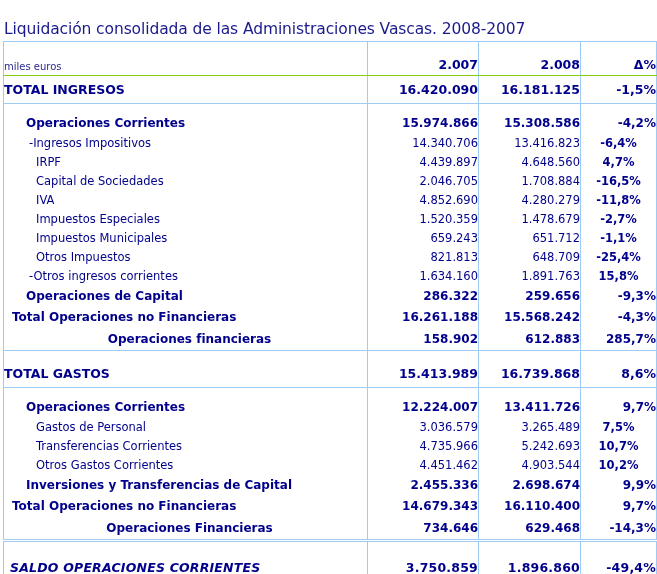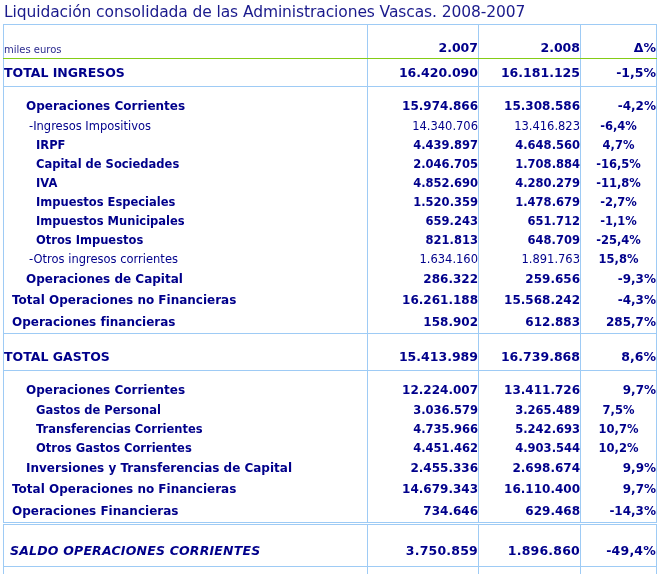--- a/index.html
+++ b/index.html
@@ -23,21 +23,21 @@
     box-sizing: border-box;
     padding: 0;
   }
 
   
   .title {
     font-size: 15.5px;
     font-weight: 400;
     color: #1a1a8c;
     letter-spacing: -0.1px;
-    padding: 3px 0 3px 4px;
+    padding: 20px 0 3px 4px;
     white-space: nowrap;
     line-height: 18px;
   }
 
   
   table.liq {
     border-collapse: collapse;
     table-layout: fixed;
     width: 653px;
     margin-left: 3px;
@@ -101,21 +101,21 @@
 
   tr.group td {
     height: 21px;
     font-weight: bold;
     font-size: 12px;
   }
   tr.group td.lbl { padding-left: 22px; }
 
   tr.sub td {
     height: 19px;
-    font-weight: bold;
+    font-weight: normal;
     font-size: 11.5px;
   }
   tr.sub td.lbl { padding-left: 32px; }
 
   tr.sub-i td {
     height: 19px;
     font-weight: normal;
     font-size: 11.5px;
   }
   tr.sub-i td.lbl { padding-left: 25px; }
@@ -125,21 +125,21 @@
     font-weight: bold;
     font-size: 12px;
   }
   tr.sum td.lbl { padding-left: 8px; }
 
   tr.sum2 td {
     height: 23px;
     font-weight: bold;
     font-size: 12px;
   }
-  tr.sum2 td.lbl { padding-left: 8px; }
+  tr.sum2 td.lbl { padding-left: 8px; text-align: center; }
 
   
   td.delta { font-weight: bold; }
   tr.sub td.delta,
   tr.sub-i td.delta { font-weight: bold; text-align: center; }
 
   
   tr.gap-top td {
     height: 9px;
     border-top: 1px solid #9ecbf5;

